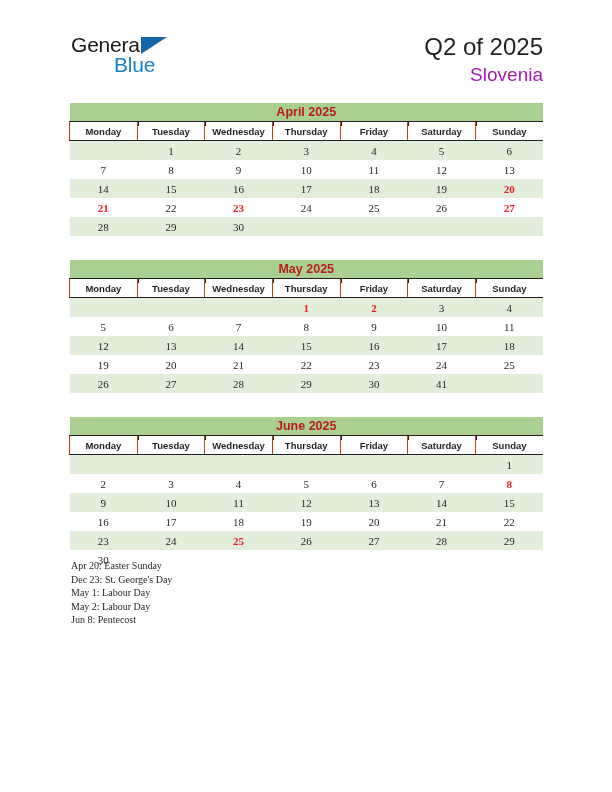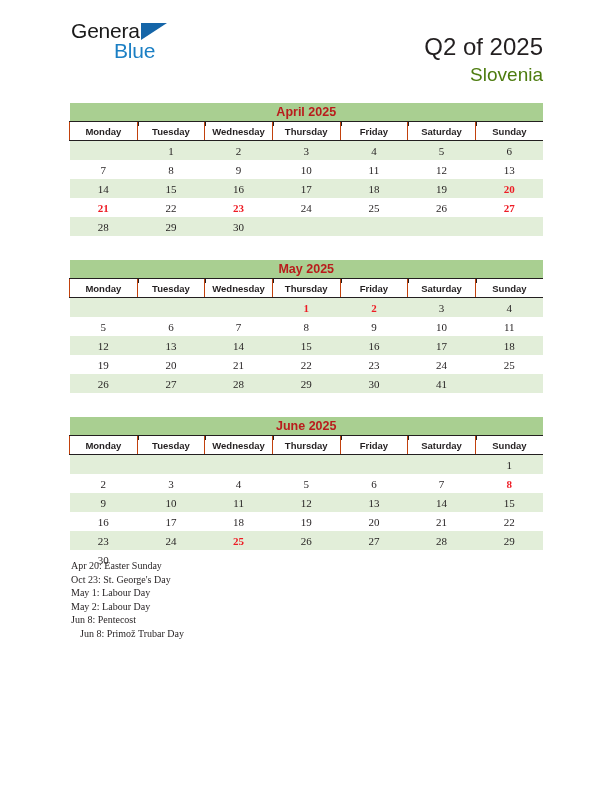--- a/index.html
+++ b/index.html
@@ -20,21 +20,21 @@
   #page-header {
     position: absolute;
     left: 0; top: 0;
     width: 612px;
     height: 100px;
   }
 
   #brand-logo {
     position: absolute;
     left: 71px;
-    top: 20px;
+    top: 34px;
     width: 180px;
     height: 48px;
   }
   #brand-word-general {
     position: absolute;
     left: 0;
     top: 0;
     font-family: "Liberation Sans", "DejaVu Sans", sans-serif;
     font-size: 21px;
     letter-spacing: -0.2px;
@@ -71,21 +71,21 @@
   #quarter-title {
     font-family: "Liberation Sans", "DejaVu Sans", sans-serif;
     font-size: 24px;
     color: #231f20;
     line-height: 30px;
     white-space: nowrap;
   }
   #country-title {
     font-family: "Liberation Sans", "DejaVu Sans", sans-serif;
     font-size: 19px;
-    color: #4d7c0f;
+    color: #a21caf;
     line-height: 26px;
     white-space: nowrap;
   }
 
   
   #calendars {
     position: absolute;
     left: 69px;
     top: 103px;
     width: 474px;
@@ -387,18 +387,17 @@
             <td class="day-cell"></td>
             <td class="day-cell"></td>
           </tr>
         </tbody>
       </table>
     </div>
   </div>
 
 <div id="holiday-legend">
     <div class="legend-line">Apr 20: Easter Sunday</div>
-    <div class="legend-line">Oct 23: St. George's Day</div>
+    <div class="legend-line">Dec 23: St. George's Day</div>
     <div class="legend-line">May 1: Labour Day</div>
     <div class="legend-line">May 2: Labour Day</div>
     <div class="legend-line">Jun 8: Pentecost</div>
-    <div class="legend-line indented">Jun 8: Primož Trubar Day</div>
   </div>
 
 </body></html>

